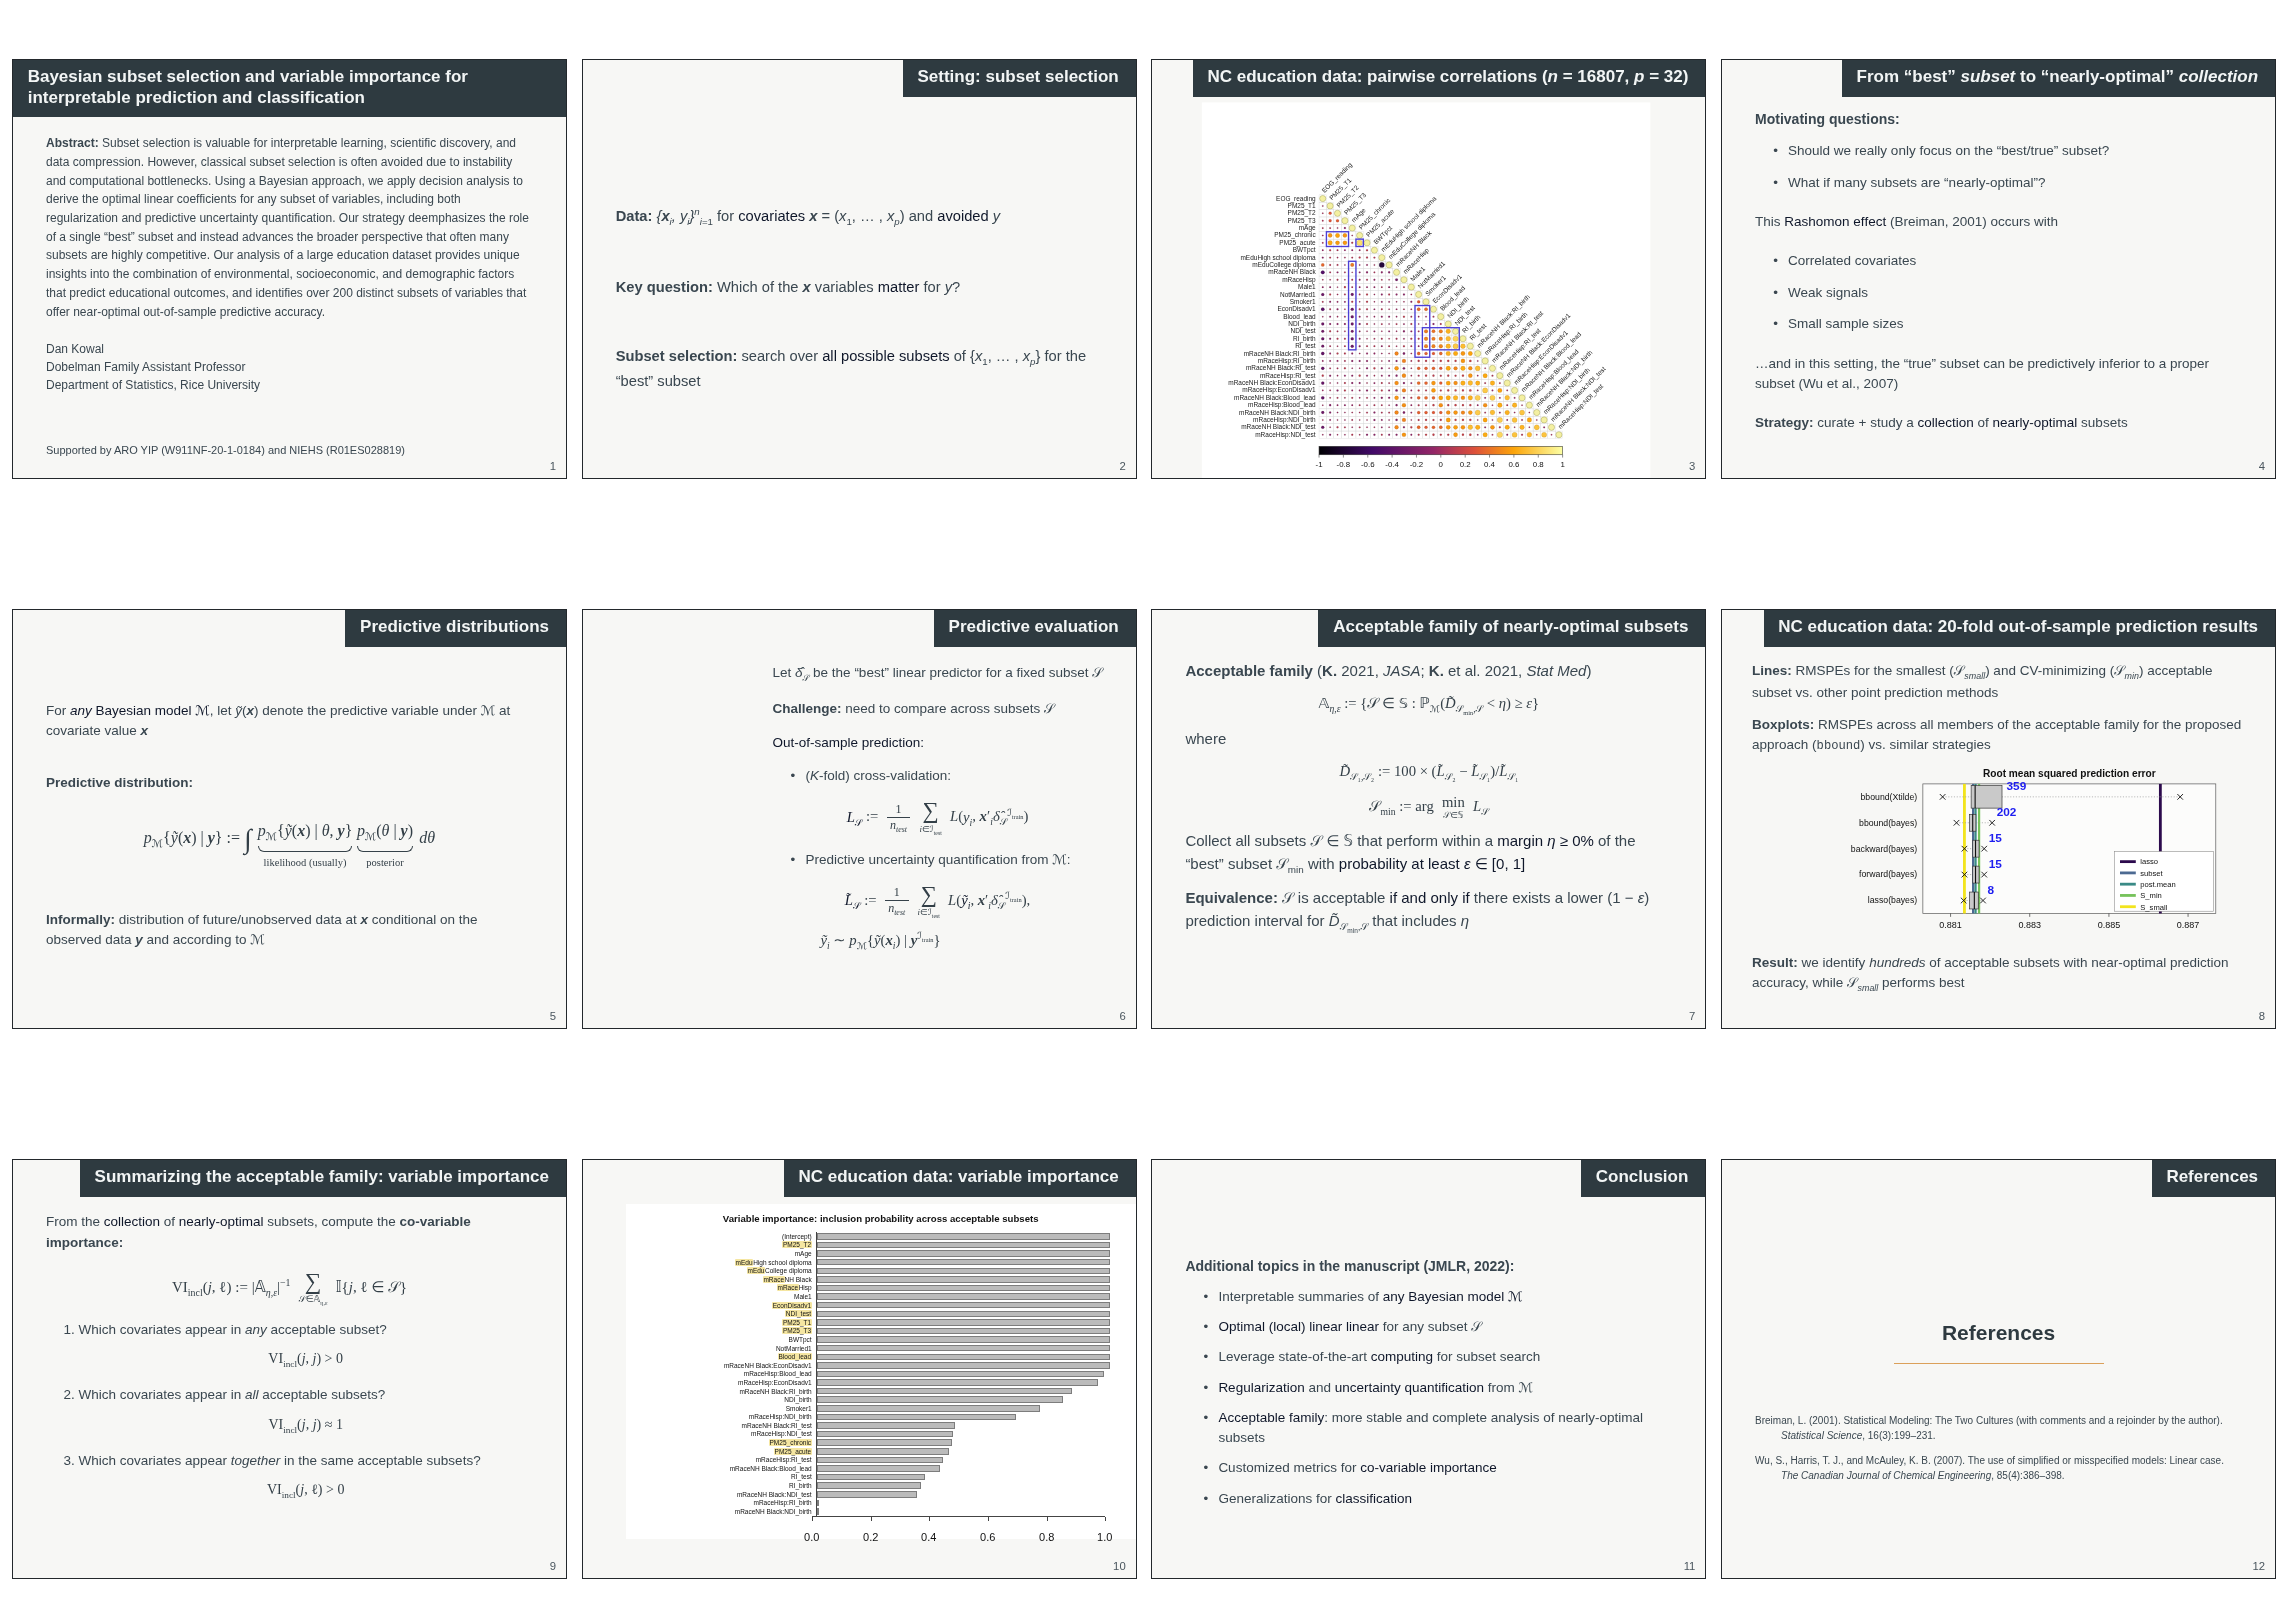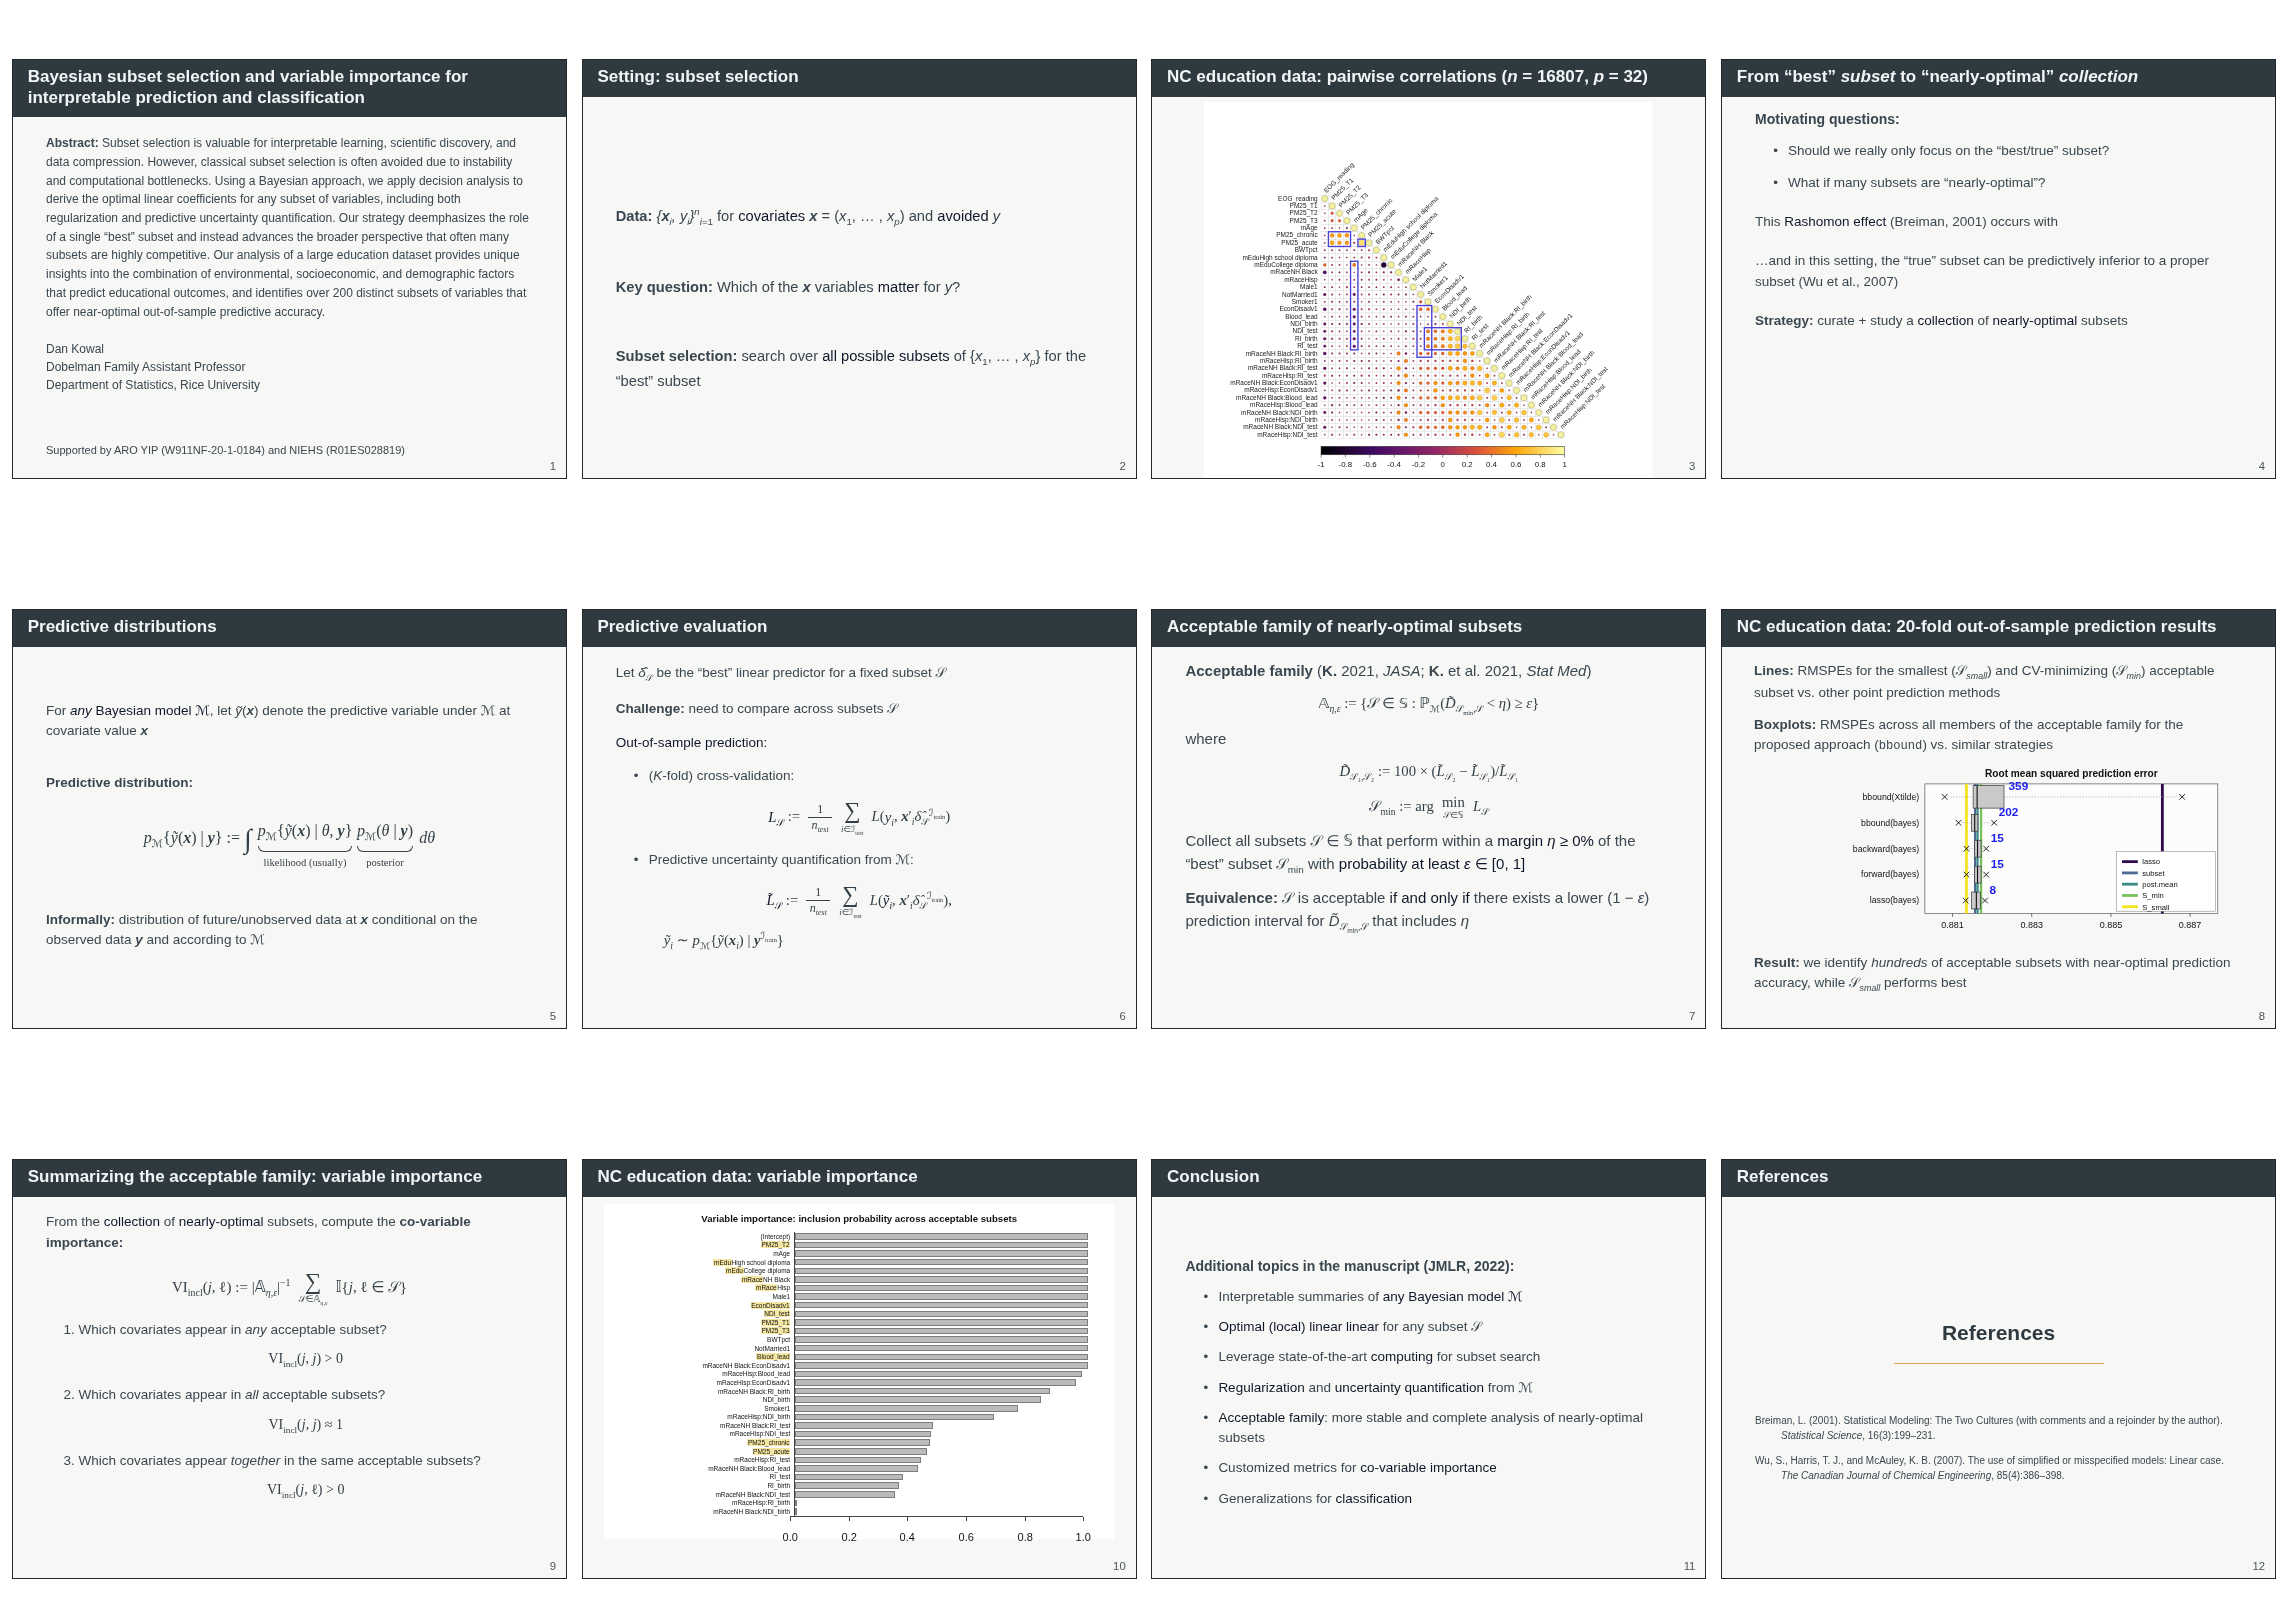--- a/index.html
+++ b/index.html
@@ -1,18 +1,18 @@
 <!DOCTYPE html>
 <html style="font-size:9px"><head>
 <meta charset="utf-8">
 <style>
   html,body{margin:0;padding:0;background:#ffffff;}
   body{width:2295px;height:1624px;font-family:"Liberation Sans","DejaVu Sans",sans-serif;}
   #grid{display:grid;grid-template-columns:repeat(4,555px);column-gap:14.7px;row-gap:130px;padding:59px 12px 0 12px;}
-  .slide{position:relative;display:flex;flex-direction:column;width:555px;height:420px;box-sizing:border-box;border:1.1px solid #23282c;background:#F7F7F5;overflow:hidden;}
+  .slide{position:relative;display:flex;flex-direction:column;width:555px;height:420px;box-sizing:border-box;border:1.1px solid #23282c;background:#F7F7F5;overflow:hidden;align-items:flex-end;}
   .shead{background:#2E3A40;color:#F2F5F5;font-weight:bold;font-size:17px;line-height:1.22;padding:7.3px 17px 8.5px 14.7px;}
   .sbody{flex:1;position:relative;padding:3.4px 33px 0 33px;font-size:13.5px;color:#3A4750;line-height:1.5;overflow:hidden;}
   .pnum{position:absolute;bottom:5.6px;right:10px;font-size:11.3px;color:#4a565e;}
   .o{color:#0f172a;}
   .tt{font-family:"Liberation Mono",monospace;font-size:0.9em;}
   sub,sup{font-size:66%;}
   .b-h{font-weight:bold;margin:12.4px 0 3.4px 0;}
   .b-p{margin:12.4px 0;}
   .b-f{text-align:center;font-family:"Liberation Serif","DejaVu Sans",serif;font-size:15px;color:#333F47;margin:14.7px 0;}
   ul.blist{list-style:none;margin:8px 0 8px 17px;padding:0;}
@@ -1333,20 +1333,25 @@
     </article>
     <article class="slide s4">
       <header class="shead">From “best” <i>subset</i> to “nearly-optimal” <i>collection</i></header>
       <div class="sbody s4">
         <div class="b-h">Motivating questions:</div>
         <ul class="blist">
           <li>Should we really only focus on the “best/true” subset?</li>
           <li>What if many subsets are “nearly-optimal”?</li>
         </ul>
         <div class="b-p">This <span class="o">Rashomon effect</span> (Breiman, 2001) occurs with</div>
+        <ul class="blist">
+          <li>Correlated covariates</li>
+          <li>Weak signals</li>
+          <li>Small sample sizes</li>
+        </ul>
         <div class="b-p">…and in this setting, the “true” subset can be predictively inferior to a proper subset (Wu et al., 2007)</div>
         <div class="b-p"><b>Strategy:</b> curate + study a <span class="o">collection</span> of <span class="o">nearly-optimal</span> subsets</div>
       </div>
       <div class="pnum">4</div>
     </article>
     <article class="slide s5">
       <header class="shead">Predictive distributions</header>
       <div class="sbody s5">
         <div class="b-p first">For <span class="o"><i>any</i> Bayesian model ℳ</span>, let <i>ỹ</i>(<b><i>x</i></b>) denote the predictive variable under ℳ at covariate value <b><i>x</i></b></div>
         <div class="b-h">Predictive distribution:</div>

